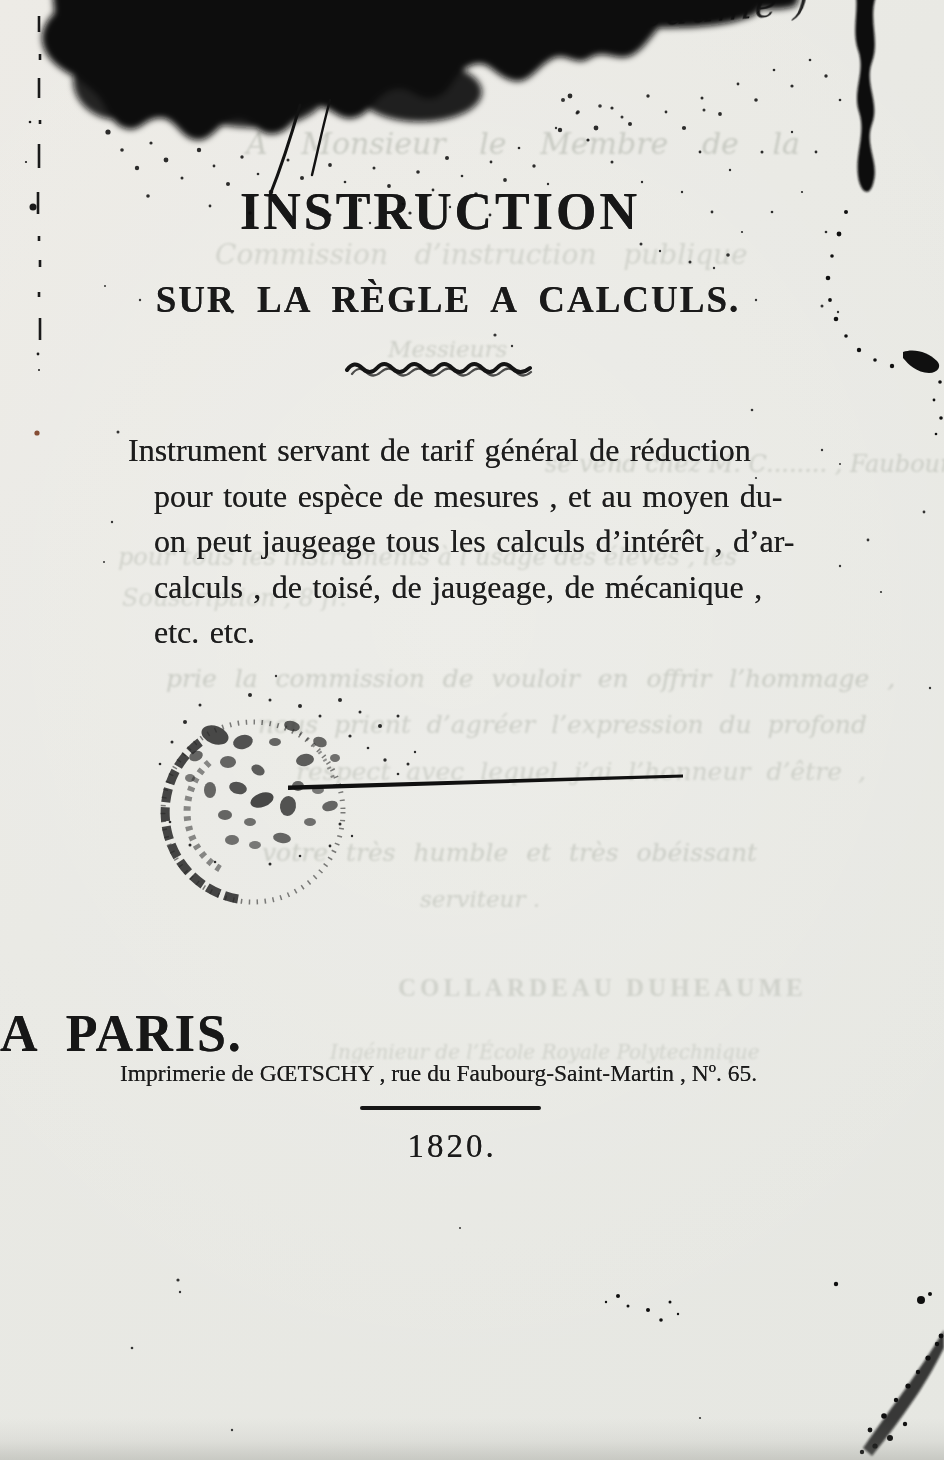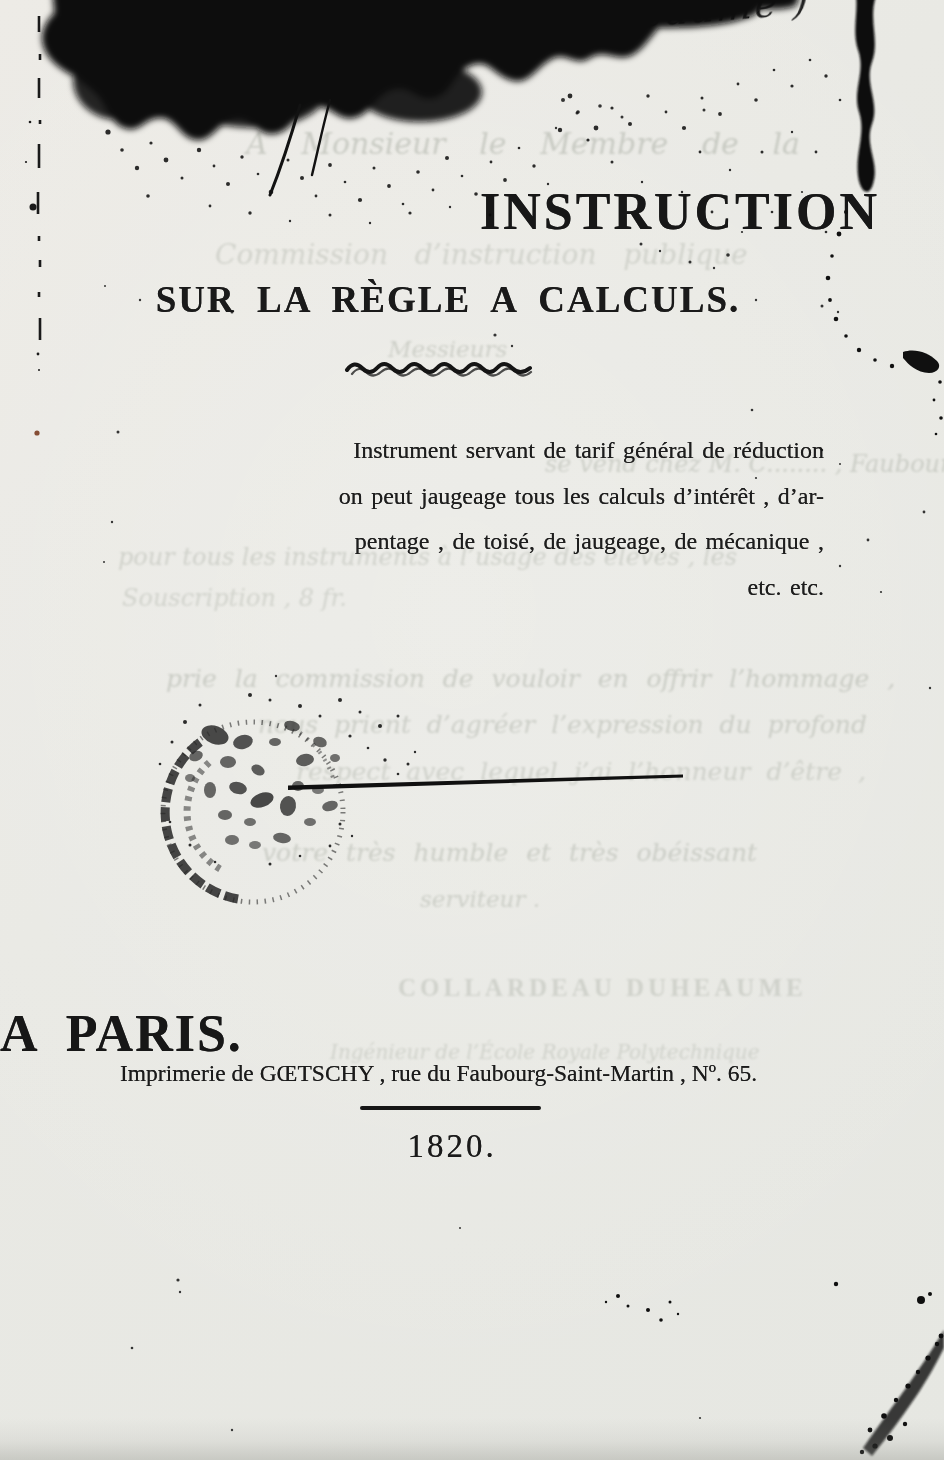--- a/index.html
+++ b/index.html
@@ -16,30 +16,30 @@
     position:absolute;inset:0;pointer-events:none;
     background:radial-gradient(ellipse 120% 90% at 48% 42%, rgba(255,255,255,.18), rgba(0,0,0,0) 62%);
   }
   .bottom-shadow{
     position:absolute;left:0;right:0;bottom:0;height:42px;pointer-events:none;
     background:linear-gradient(to top, rgba(128,130,122,.30), rgba(128,130,122,.10) 45%, rgba(0,0,0,0));
   }
   
   .print{position:absolute;text-shadow:0 0 .6px rgba(12,12,12,.75);}
   .title{
-    left:0;top:182px;width:880px;text-align:right;
+    left:0;top:182px;width:880px;text-align:center;
     font-weight:bold;font-size:52px;letter-spacing:3px;color:#171717;
   }
   .subtitle{
     left:0;top:278px;width:880px;text-align:center;
     font-weight:bold;font-size:37px;letter-spacing:2px;word-spacing:10px;color:#1a1a1a;margin-left:8px;
   }
   .body-par{
-    left:134px;top:428px;width:690px;
-    font-size:24px;line-height:45.5px;word-spacing:2.5px;color:#1d1d1d;text-align:right;
+    left:128px;top:428px;width:690px;
+    font-size:32px;line-height:45.5px;word-spacing:2.5px;color:#1d1d1d;
   }
   .body-par .bl{white-space:nowrap;}
   .body-par .bl + .bl{padding-left:26px;}
   .place{
     left:0;top:1004px;width:870px;text-align:left;
     font-weight:bold;font-size:52px;letter-spacing:2px;word-spacing:14px;color:#171717;
   }
   .imprint{
     left:120px;top:1060px;width:680px;text-align:left;
     font-size:23.5px;color:#1b1b1b;white-space:nowrap;
@@ -106,22 +106,23 @@
   <div class="print title">INSTRUCTION</div>
   <div class="print subtitle">SUR LA RÈGLE A CALCULS.</div>
 
   <svg class="ink" style="left:344px;top:358px" width="192" height="24" viewBox="0 0 192 24">
     <path d="M3,12 Q10,2 18,10 T33,10 T48,10 T63,10 T78,10 T93,10 T108,10 T123,10 T138,10 T153,10 T168,10 T186,10" fill="none" stroke="#151515" stroke-width="4" stroke-linecap="round"></path>
     <path d="M8,16 Q15,7 22,14 T37,14 T52,14 T67,14 T82,14 T97,14 T112,14 T127,14 T142,14 T157,14 T172,14 T187,14" fill="none" stroke="#151515" stroke-width="2.2" stroke-linecap="round" opacity=".75"></path>
   </svg>
 
   <div class="print body-par">
     <div class="bl">Instrument servant de tarif général de réduction</div>
+    <div class="bl">pour toute espèce de mesures , et au moyen du-</div>
     <div class="bl">on peut jaugeage tous les calculs d’intérêt , d’ar-</div>
-    <div class="bl">pentage , de toisé, de jaugeage, de mécanique ,</div>
+    <div class="bl">calculs , de toisé, de jaugeage, de mécanique ,</div>
     <div class="bl">etc. etc.</div>
   </div>
 
   <div class="print place">A PARIS.</div>
   <div class="print imprint">Imprimerie de GŒTSCHY , rue du Faubourg-Saint-Martin , Nº. 65.</div>
   <div class="rule"></div>
   <div class="print year">1820.</div>
 
   <div class="handwriting">signé : Collardeau Duheaume )</div>
 

